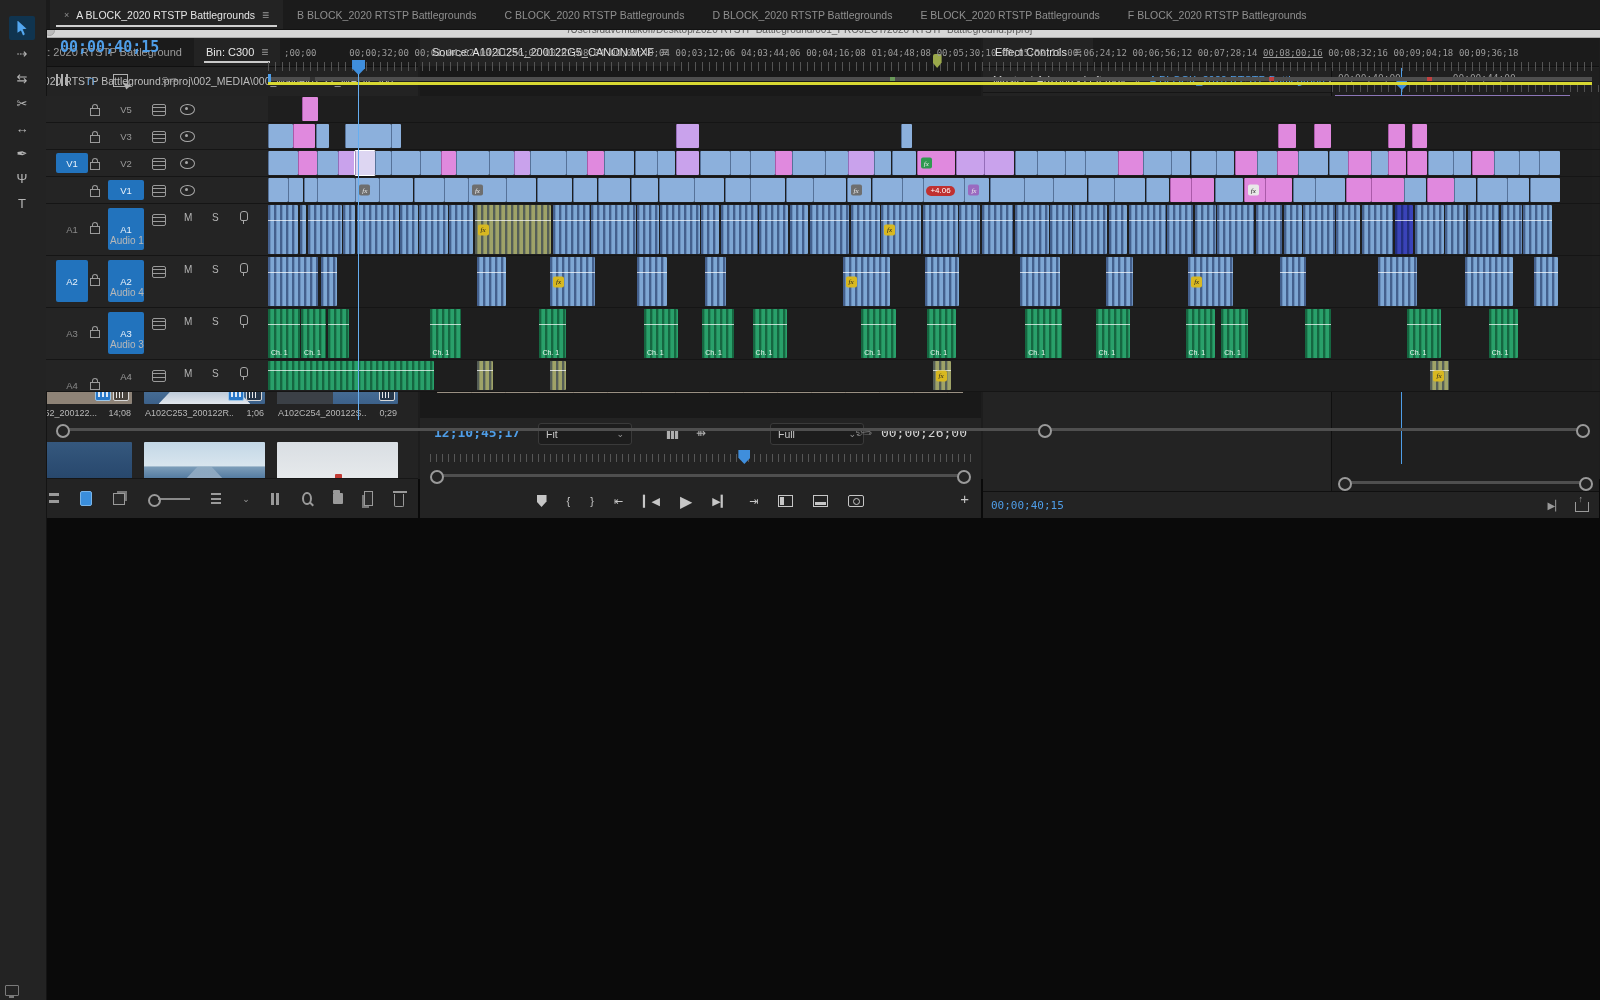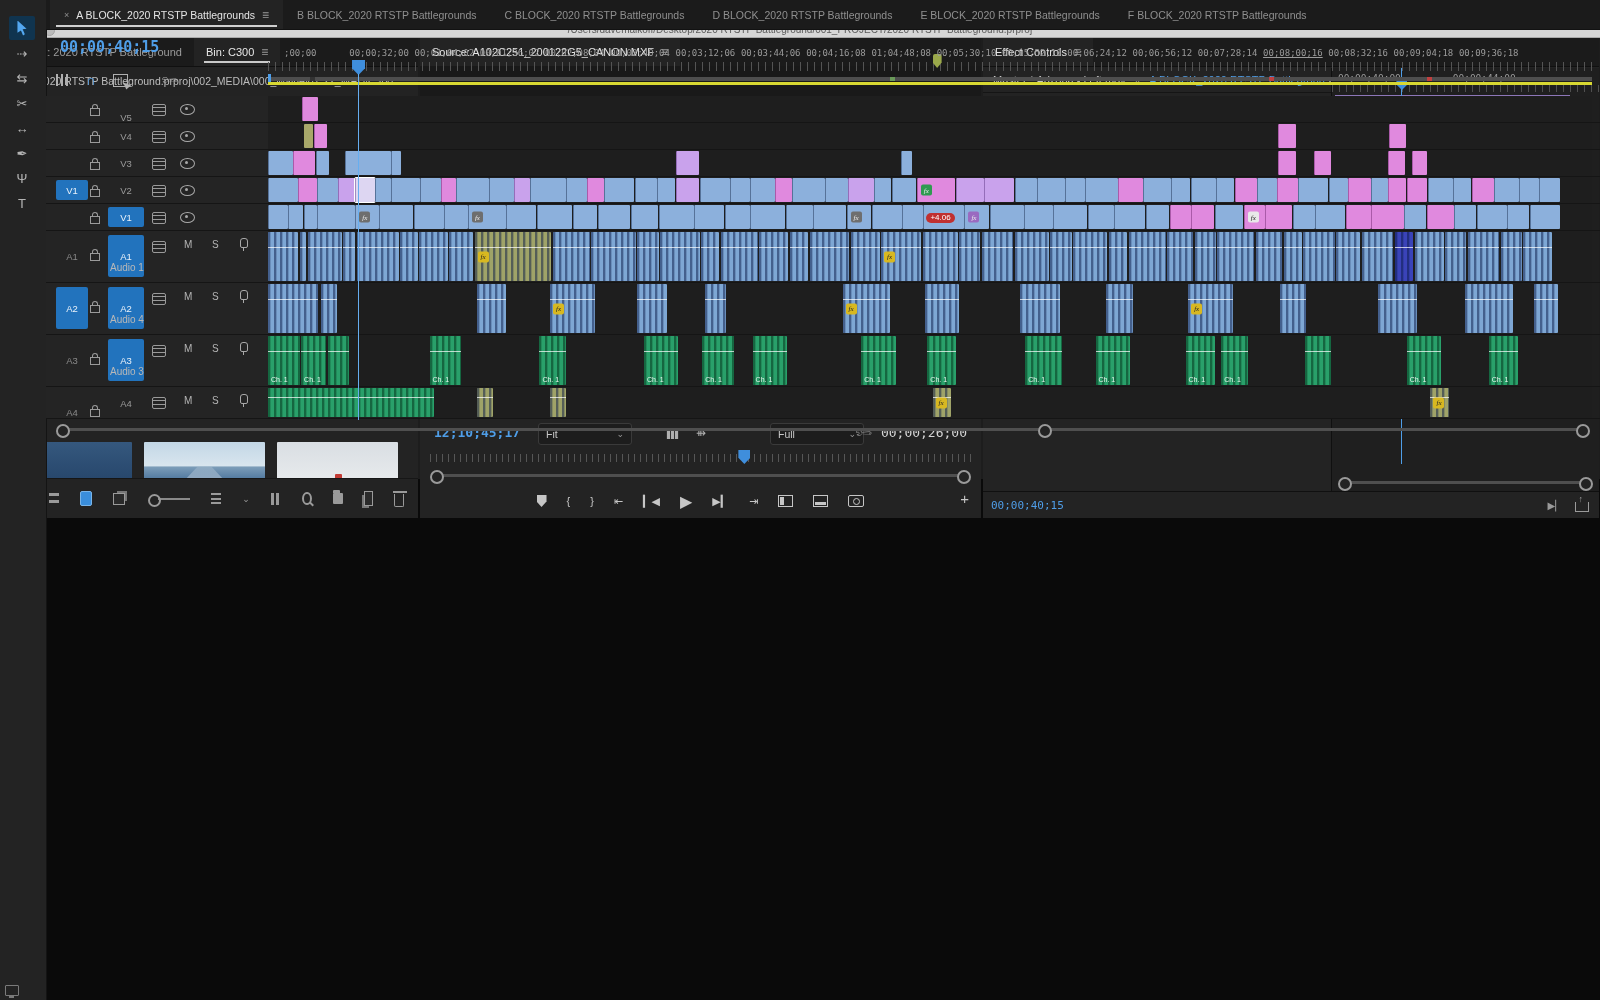--- a/index.html
+++ b/index.html
@@ -761,21 +761,21 @@
         <div id="seq-start"></div>
         <div class="tl-marker" id="tl-marker" style="left: 50.2%;"></div>
         <div id="tl-phead" style="left: 6.8%;"></div>
       <span class="rlabel tc" style="left: 0.3%;">;00;00</span>
           <span class="rlabel tc" style="left: 5.23%;">00;00;32;00</span>
           <span class="rlabel tc" style="left: 10.16%;">00;01;04;02</span>
           <span class="rlabel tc" style="left: 15.09%;">00;01;36;02</span>
           <span class="rlabel tc" style="left: 20.02%;">00;02;08;04</span>
           <span class="rlabel tc" style="left: 24.95%;">00;02;40;04</span>
           <span class="rlabel tc" style="left: 29.88%;">00;03;12;06</span>
-          <span class="rlabel tc" style="left: 34.81%;">00;03;44;06</span>
+          <span class="rlabel tc" style="left: 34.81%;">04;03;44;06</span>
           <span class="rlabel tc" style="left: 39.74%;">00;04;16;08</span>
           <span class="rlabel tc" style="left: 44.67%;">01;04;48;08</span>
           <span class="rlabel tc" style="left: 49.6%;">00;05;30;10</span>
           <span class="rlabel tc" style="left: 54.53%;">00;05;52;10</span>
           <span class="rlabel tc" style="left: 59.46%;">00;06;24;12</span>
           <span class="rlabel tc" style="left: 64.39%;">00;06;56;12</span>
           <span class="rlabel tc" style="left: 69.32%;">00;07;28;14</span>
           <span class="rlabel tc" style="left: 74.25%; text-decoration: underline;">00;08;00;16</span>
           <span class="rlabel tc" style="left: 79.18%;">00;08;32;16</span>
           <span class="rlabel tc" style="left: 84.11%;">00;09;04;18</span>
@@ -783,40 +783,26 @@
           <div class="rb-mark" style="left: 3.2%; background: rgb(51, 51, 51);"></div>
           <div class="rb-mark" style="left: 47%; background: rgb(106, 154, 90);"></div>
           <div class="rb-mark" style="left: 75.6%; background: rgb(192, 64, 64);"></div>
           <div class="rb-mark" style="left: 87.5%; background: rgb(192, 64, 64);"></div>
         </div>
       <div id="tl-playline" style="left: 312.032px; top: 74px; height: 346px;"></div>
       <div id="tl-tracks">
           <div class="trk" style="height: 26px;">
             <div class="thdr">
               <span class="lockic" style="top: 12px;"></span>
-              <span class="tname" style="top: 11px; height: 20px;">V5</span>
+              <span class="tname" style="top: 3px; height: 20px;">V5</span>
               <span class="syncic" style="top: 8px;"></span>
               <span class="eyeic" style="top: 8px;"></span>
             </div>
             <div class="lane">
               <div class="clip cP" style="left: 2.6%; width: 1.1%;"></div>
-            </div>
-          </div>
-          <div class="trk" style="height: 26px;">
-            <div class="thdr">
-              <span class="lockic" style="top: 12px;"></span>
-              <span class="tname" style="top: 3px; height: 20px;">V4</span>
-              <span class="syncic" style="top: 8px;"></span>
-              <span class="eyeic" style="top: 8px;"></span>
-            </div>
-            <div class="lane">
-              <div class="clip cK" style="left: 2.7%; width: 0.7%;"></div>
-              <div class="clip cP" style="left: 3.5%; width: 0.9%;"></div>
-              <div class="clip cP" style="left: 76.3%; width: 1.3%;"></div>
-              <div class="clip cP" style="left: 84.7%; width: 1.2%;"></div>
             </div>
           </div>
           <div class="trk" style="height: 26px;">
             <div class="thdr">
               <span class="lockic" style="top: 12px;"></span>
               <span class="tname" style="top: 3px; height: 20px;">V3</span>
               <span class="syncic" style="top: 8px;"></span>
               <span class="eyeic" style="top: 8px;"></span>
             </div>
             <div class="lane">

